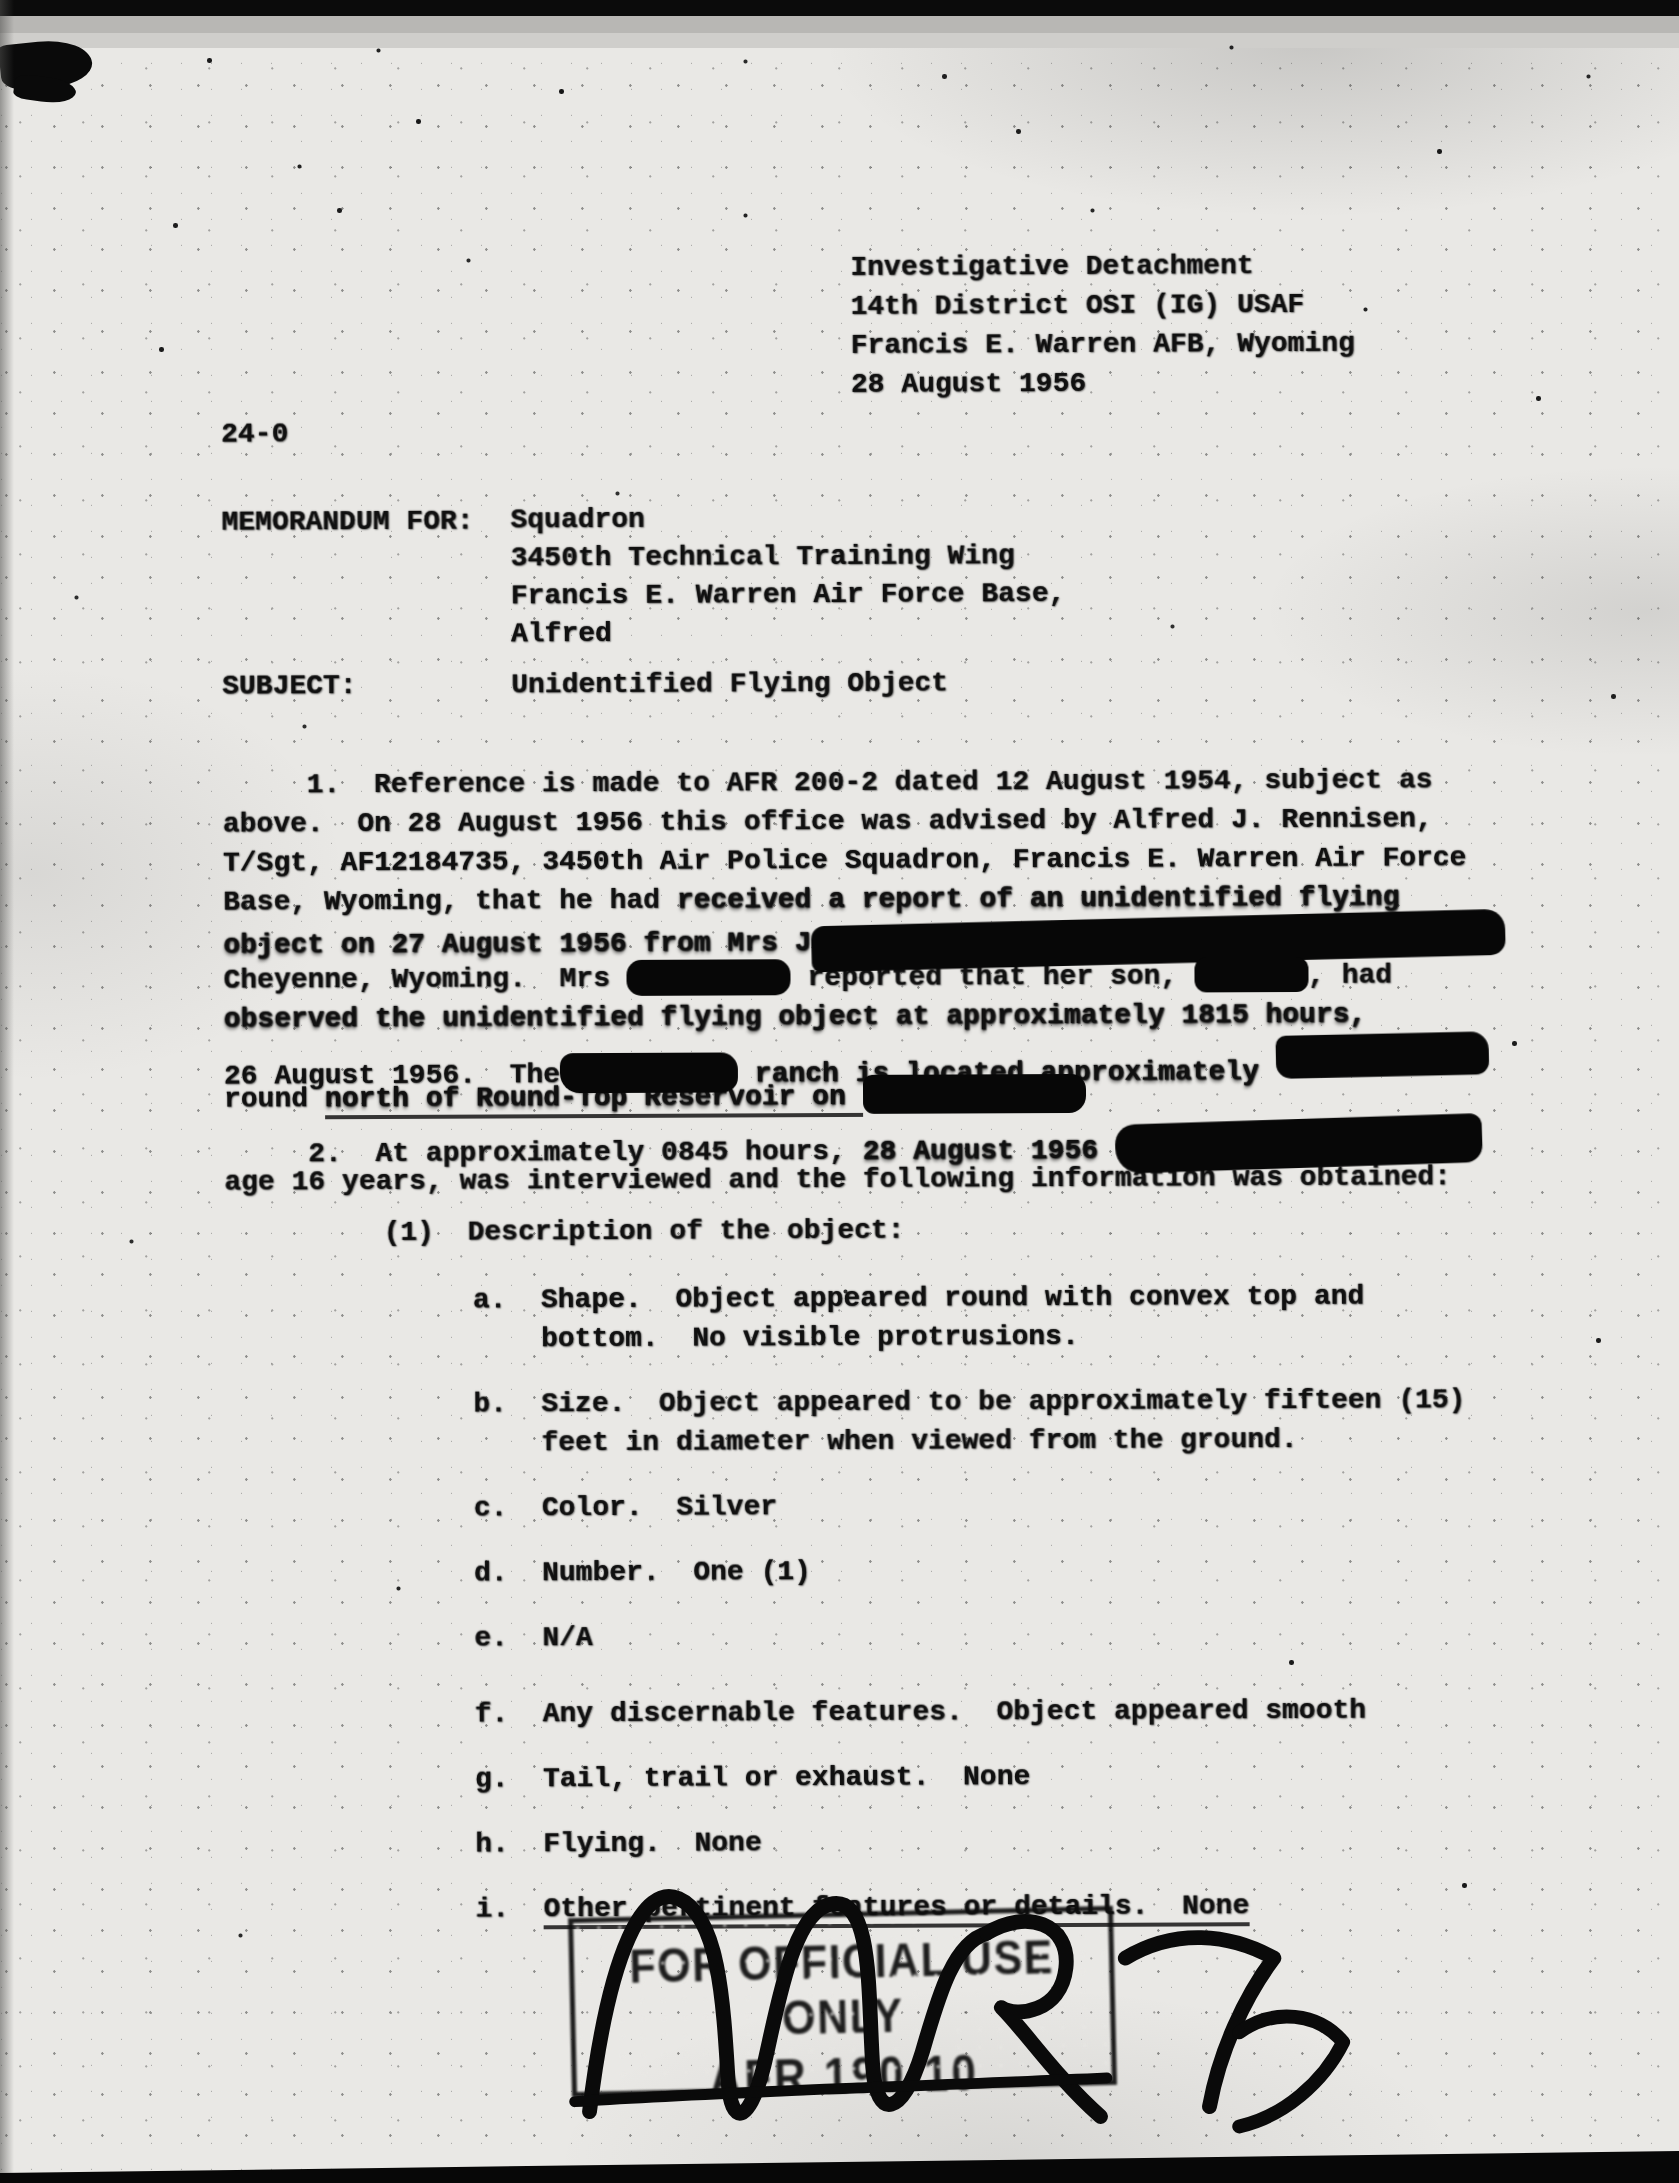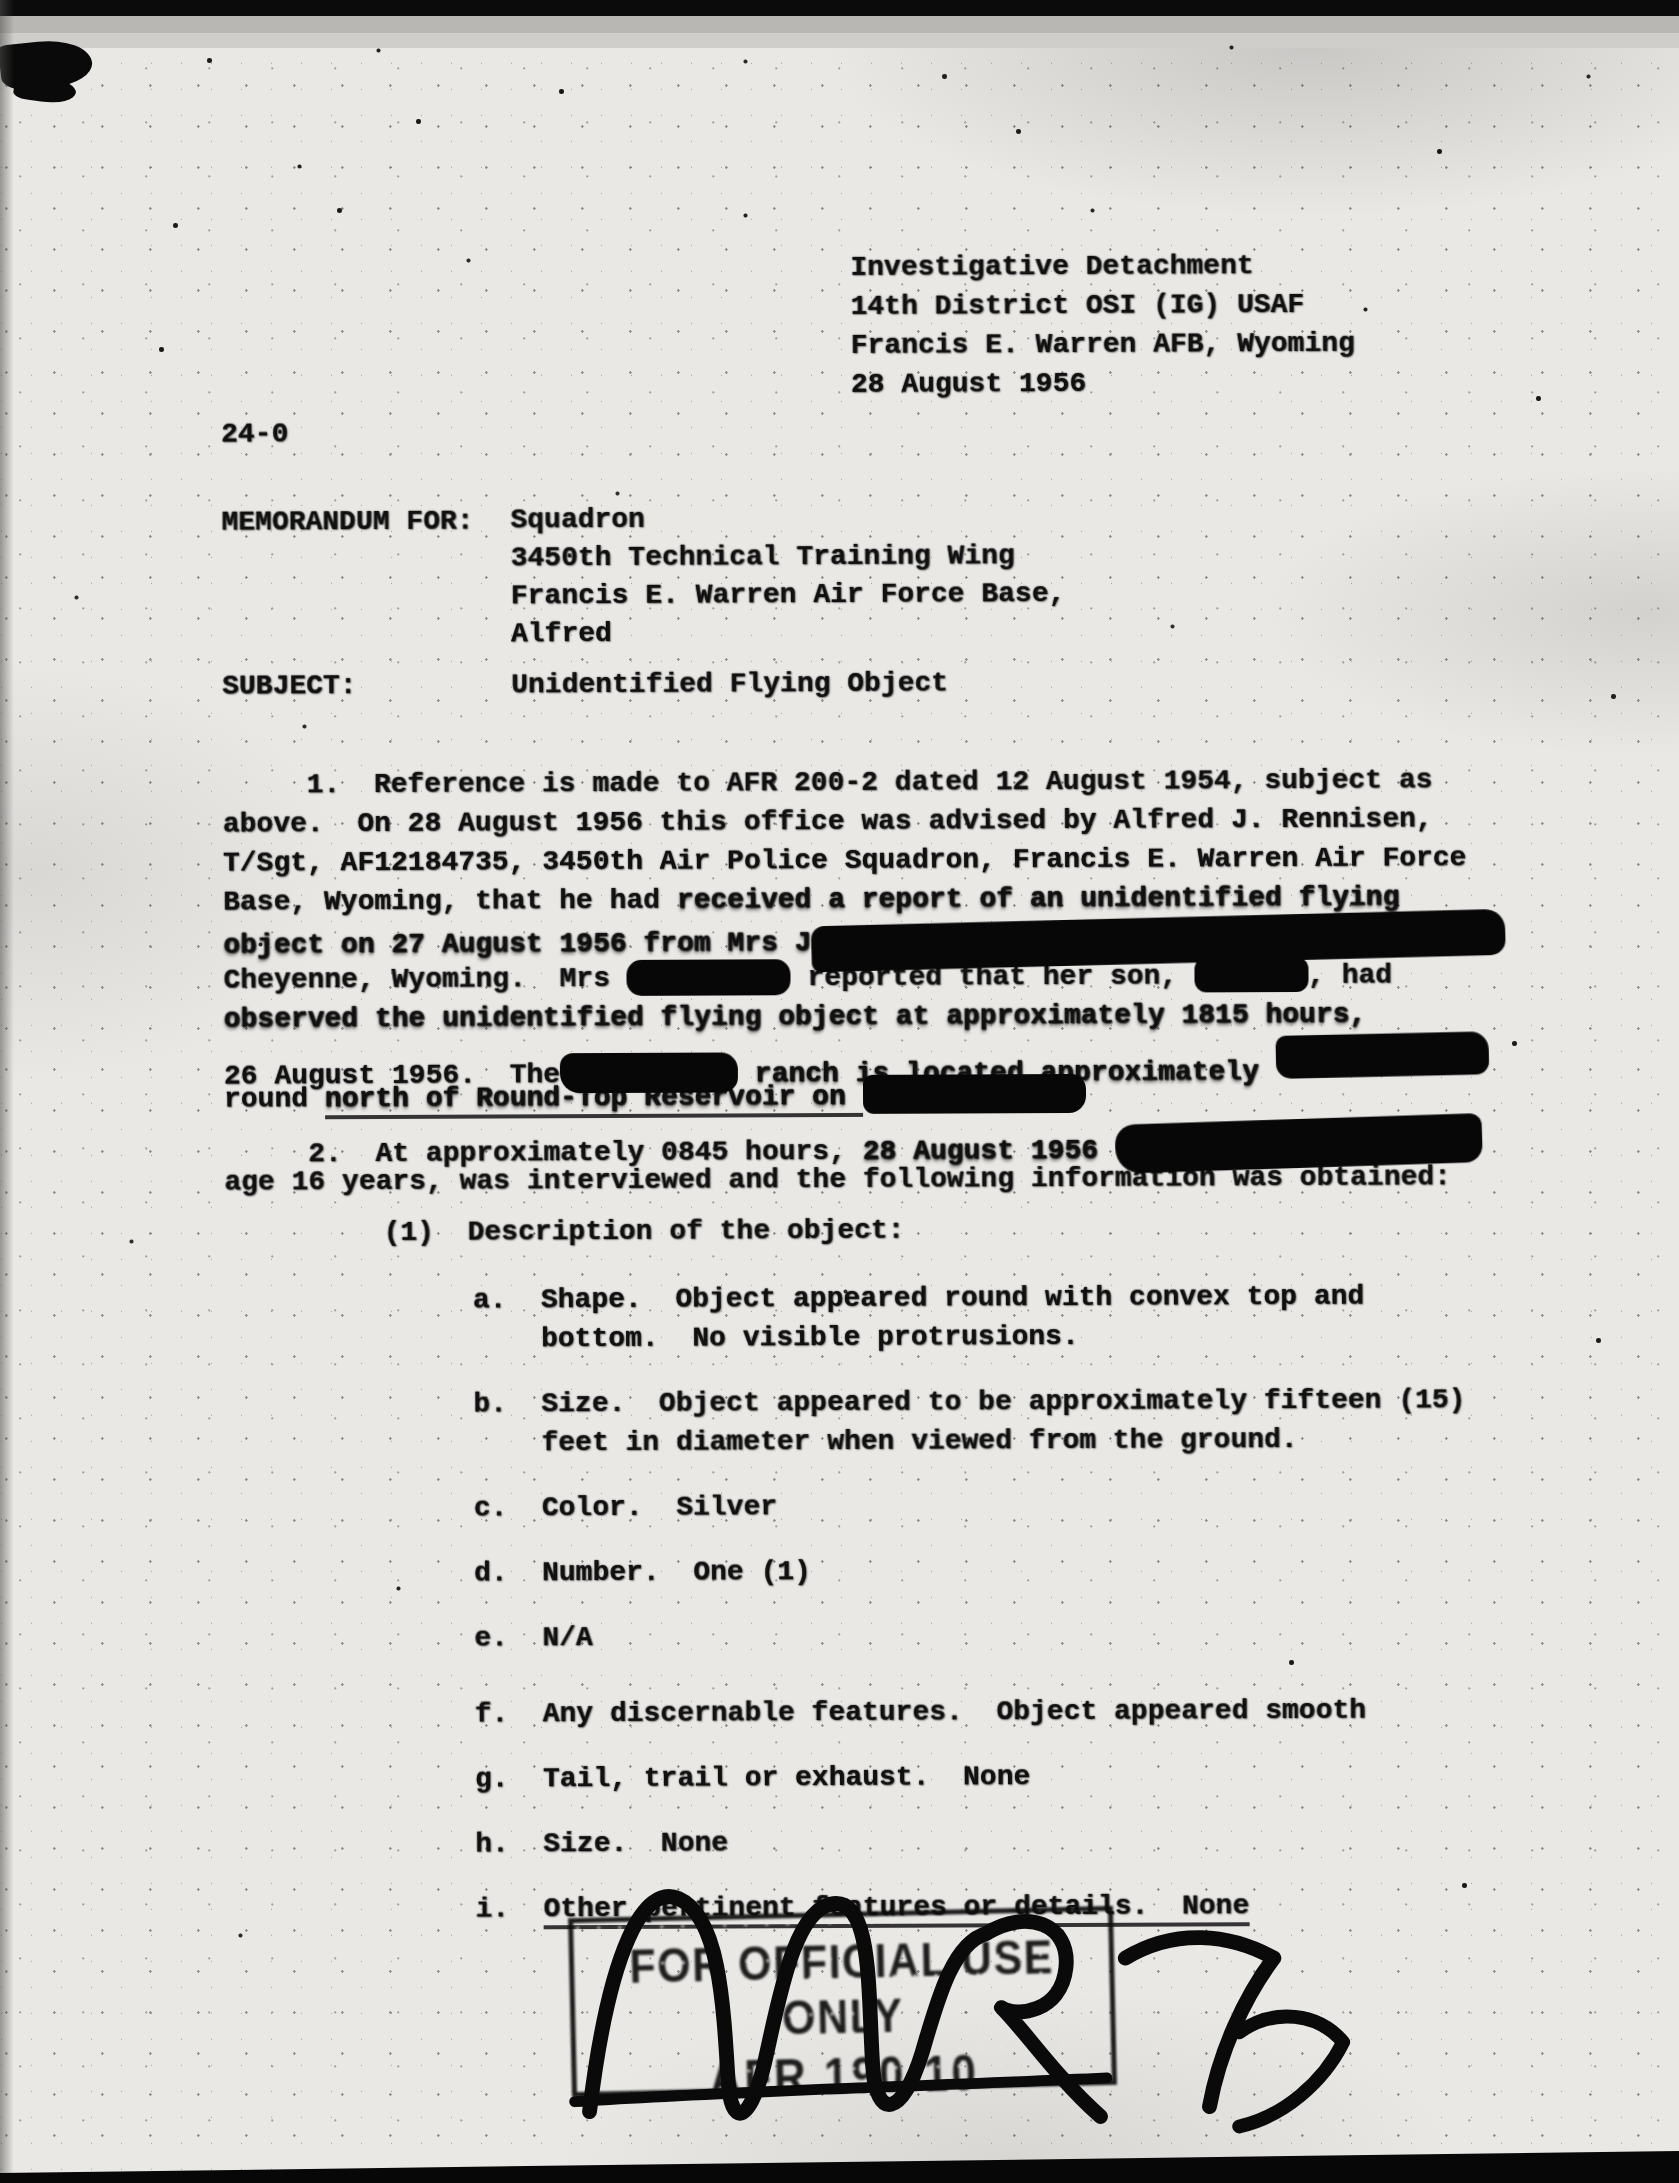--- a/index.html
+++ b/index.html
@@ -178,21 +178,21 @@
       </div>
       <div class="li">
         <span class="li-label" data-bind="document.description_list.items.6.label">g.</span>
         <span class="li-text">
             <div><span data-bind="document.description_list.items.6.lines.0">Tail, trail or exhaust.  None</span></div>
           </span>
       </div>
       <div class="li">
         <span class="li-label" data-bind="document.description_list.items.7.label">h.</span>
         <span class="li-text">
-            <div><span data-bind="document.description_list.items.7.lines.0">Size.  None</span></div>
+            <div><span data-bind="document.description_list.items.7.lines.0">Flying.  None</span></div>
           </span>
       </div>
       <div class="li">
         <span class="li-label" data-bind="document.description_list.items.8.label">i.</span>
         <span class="li-text">
             <div><span class="ul" data-bind="document.description_list.items.8.lines.0">Other pertinent features or details.  None</span></div>
           </span>
       </div>
     </div>
   </div>

